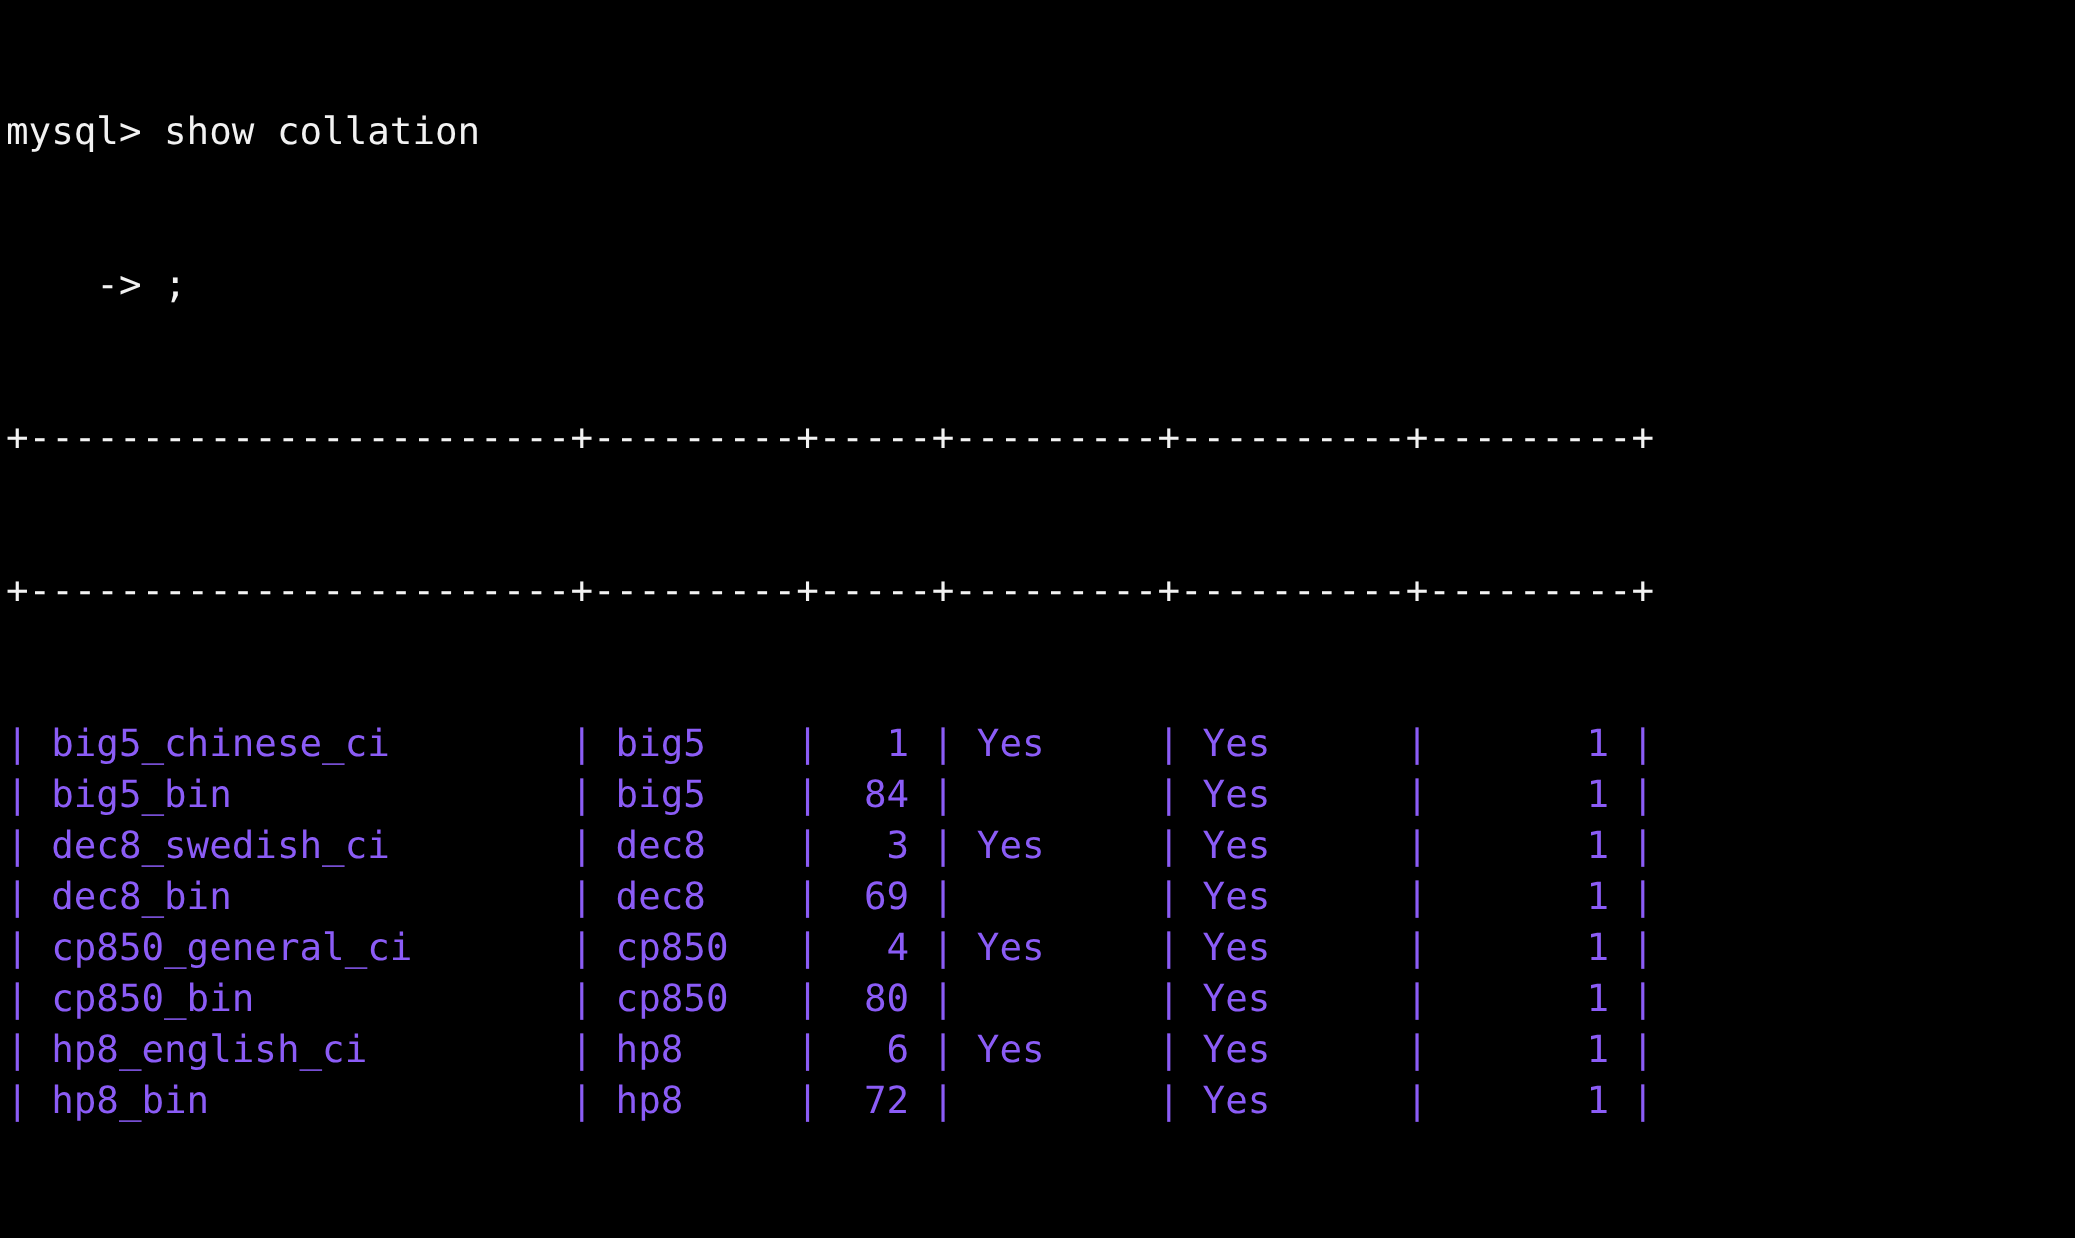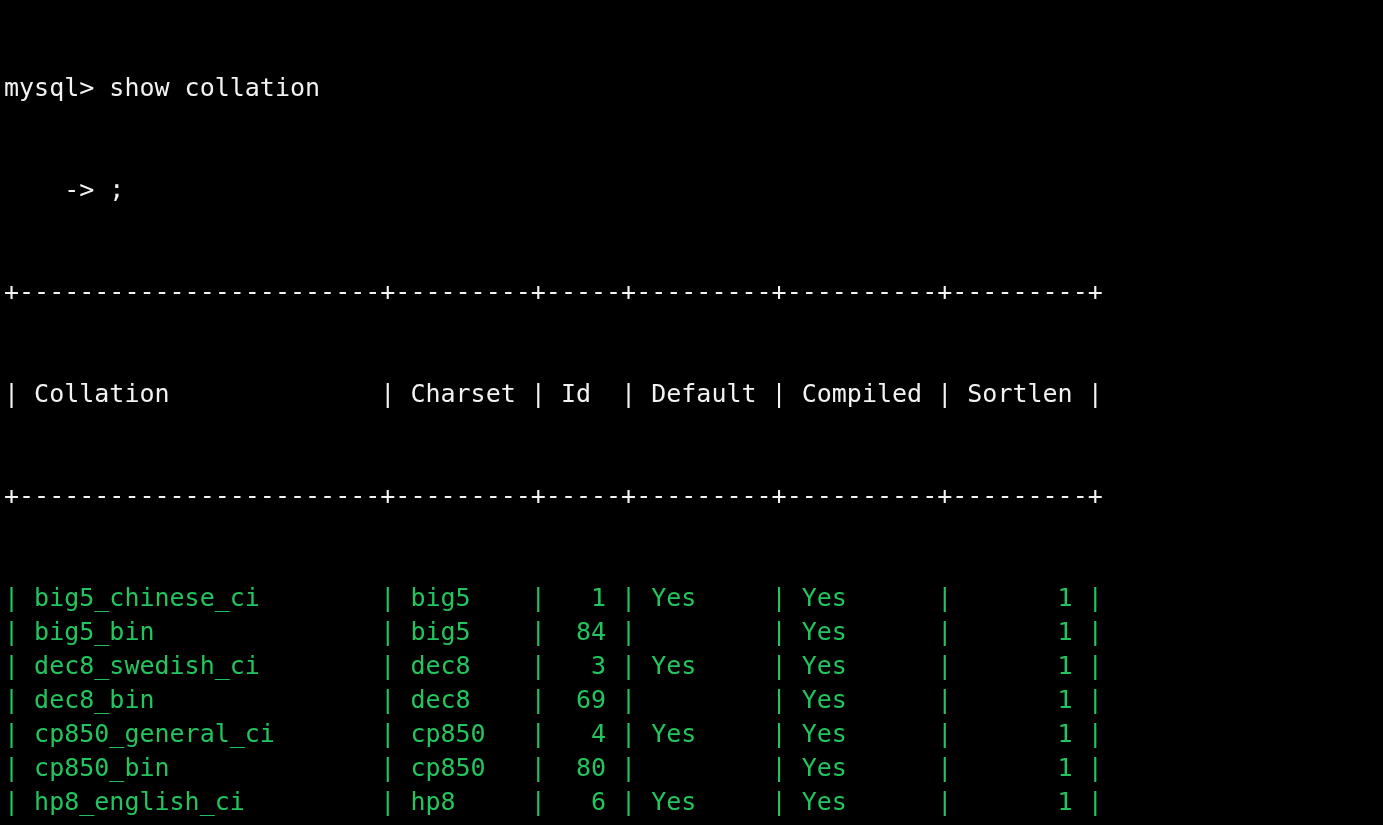--- a/index.html
+++ b/index.html
@@ -28,25 +28,24 @@
     overflow: hidden;
   }
   .line {
     height: 34px;
     white-space: pre;
     font-family: "DejaVu Sans Mono", "Liberation Mono", monospace;
   }
   .prompt-line { color: #f2f2f2; }
   .rule-line { color: #f2f2f2; }
   .header-line { color: #f2f2f2; }
-  .row-line { color: #22c55e; }
+  .row-line { color: #8b5cf6; }
 </style>
 </head>
 <body>
 
 <div id="terminal">
   <div class="line prompt-line">mysql&gt; show collation</div>
   <div class="line prompt-line">    -&gt; ;</div>
   <div class="line rule-line">+------------------------+---------+-----+---------+----------+---------+</div>
-  <div class="line header-line">| Collation              | Charset | Id  | Default | Compiled | Sortlen |</div>
   <div class="line rule-line">+------------------------+---------+-----+---------+----------+---------+</div>
   <div id="table-body"><div class="line row-line">| big5_chinese_ci        | big5    |   1 | Yes     | Yes      |       1 |</div><div class="line row-line">| big5_bin               | big5    |  84 |         | Yes      |       1 |</div><div class="line row-line">| dec8_swedish_ci        | dec8    |   3 | Yes     | Yes      |       1 |</div><div class="line row-line">| dec8_bin               | dec8    |  69 |         | Yes      |       1 |</div><div class="line row-line">| cp850_general_ci       | cp850   |   4 | Yes     | Yes      |       1 |</div><div class="line row-line">| cp850_bin              | cp850   |  80 |         | Yes      |       1 |</div><div class="line row-line">| hp8_english_ci         | hp8     |   6 | Yes     | Yes      |       1 |</div><div class="line row-line">| hp8_bin                | hp8     |  72 |         | Yes      |       1 |</div></div>
 </div>
 
 </body></html>

